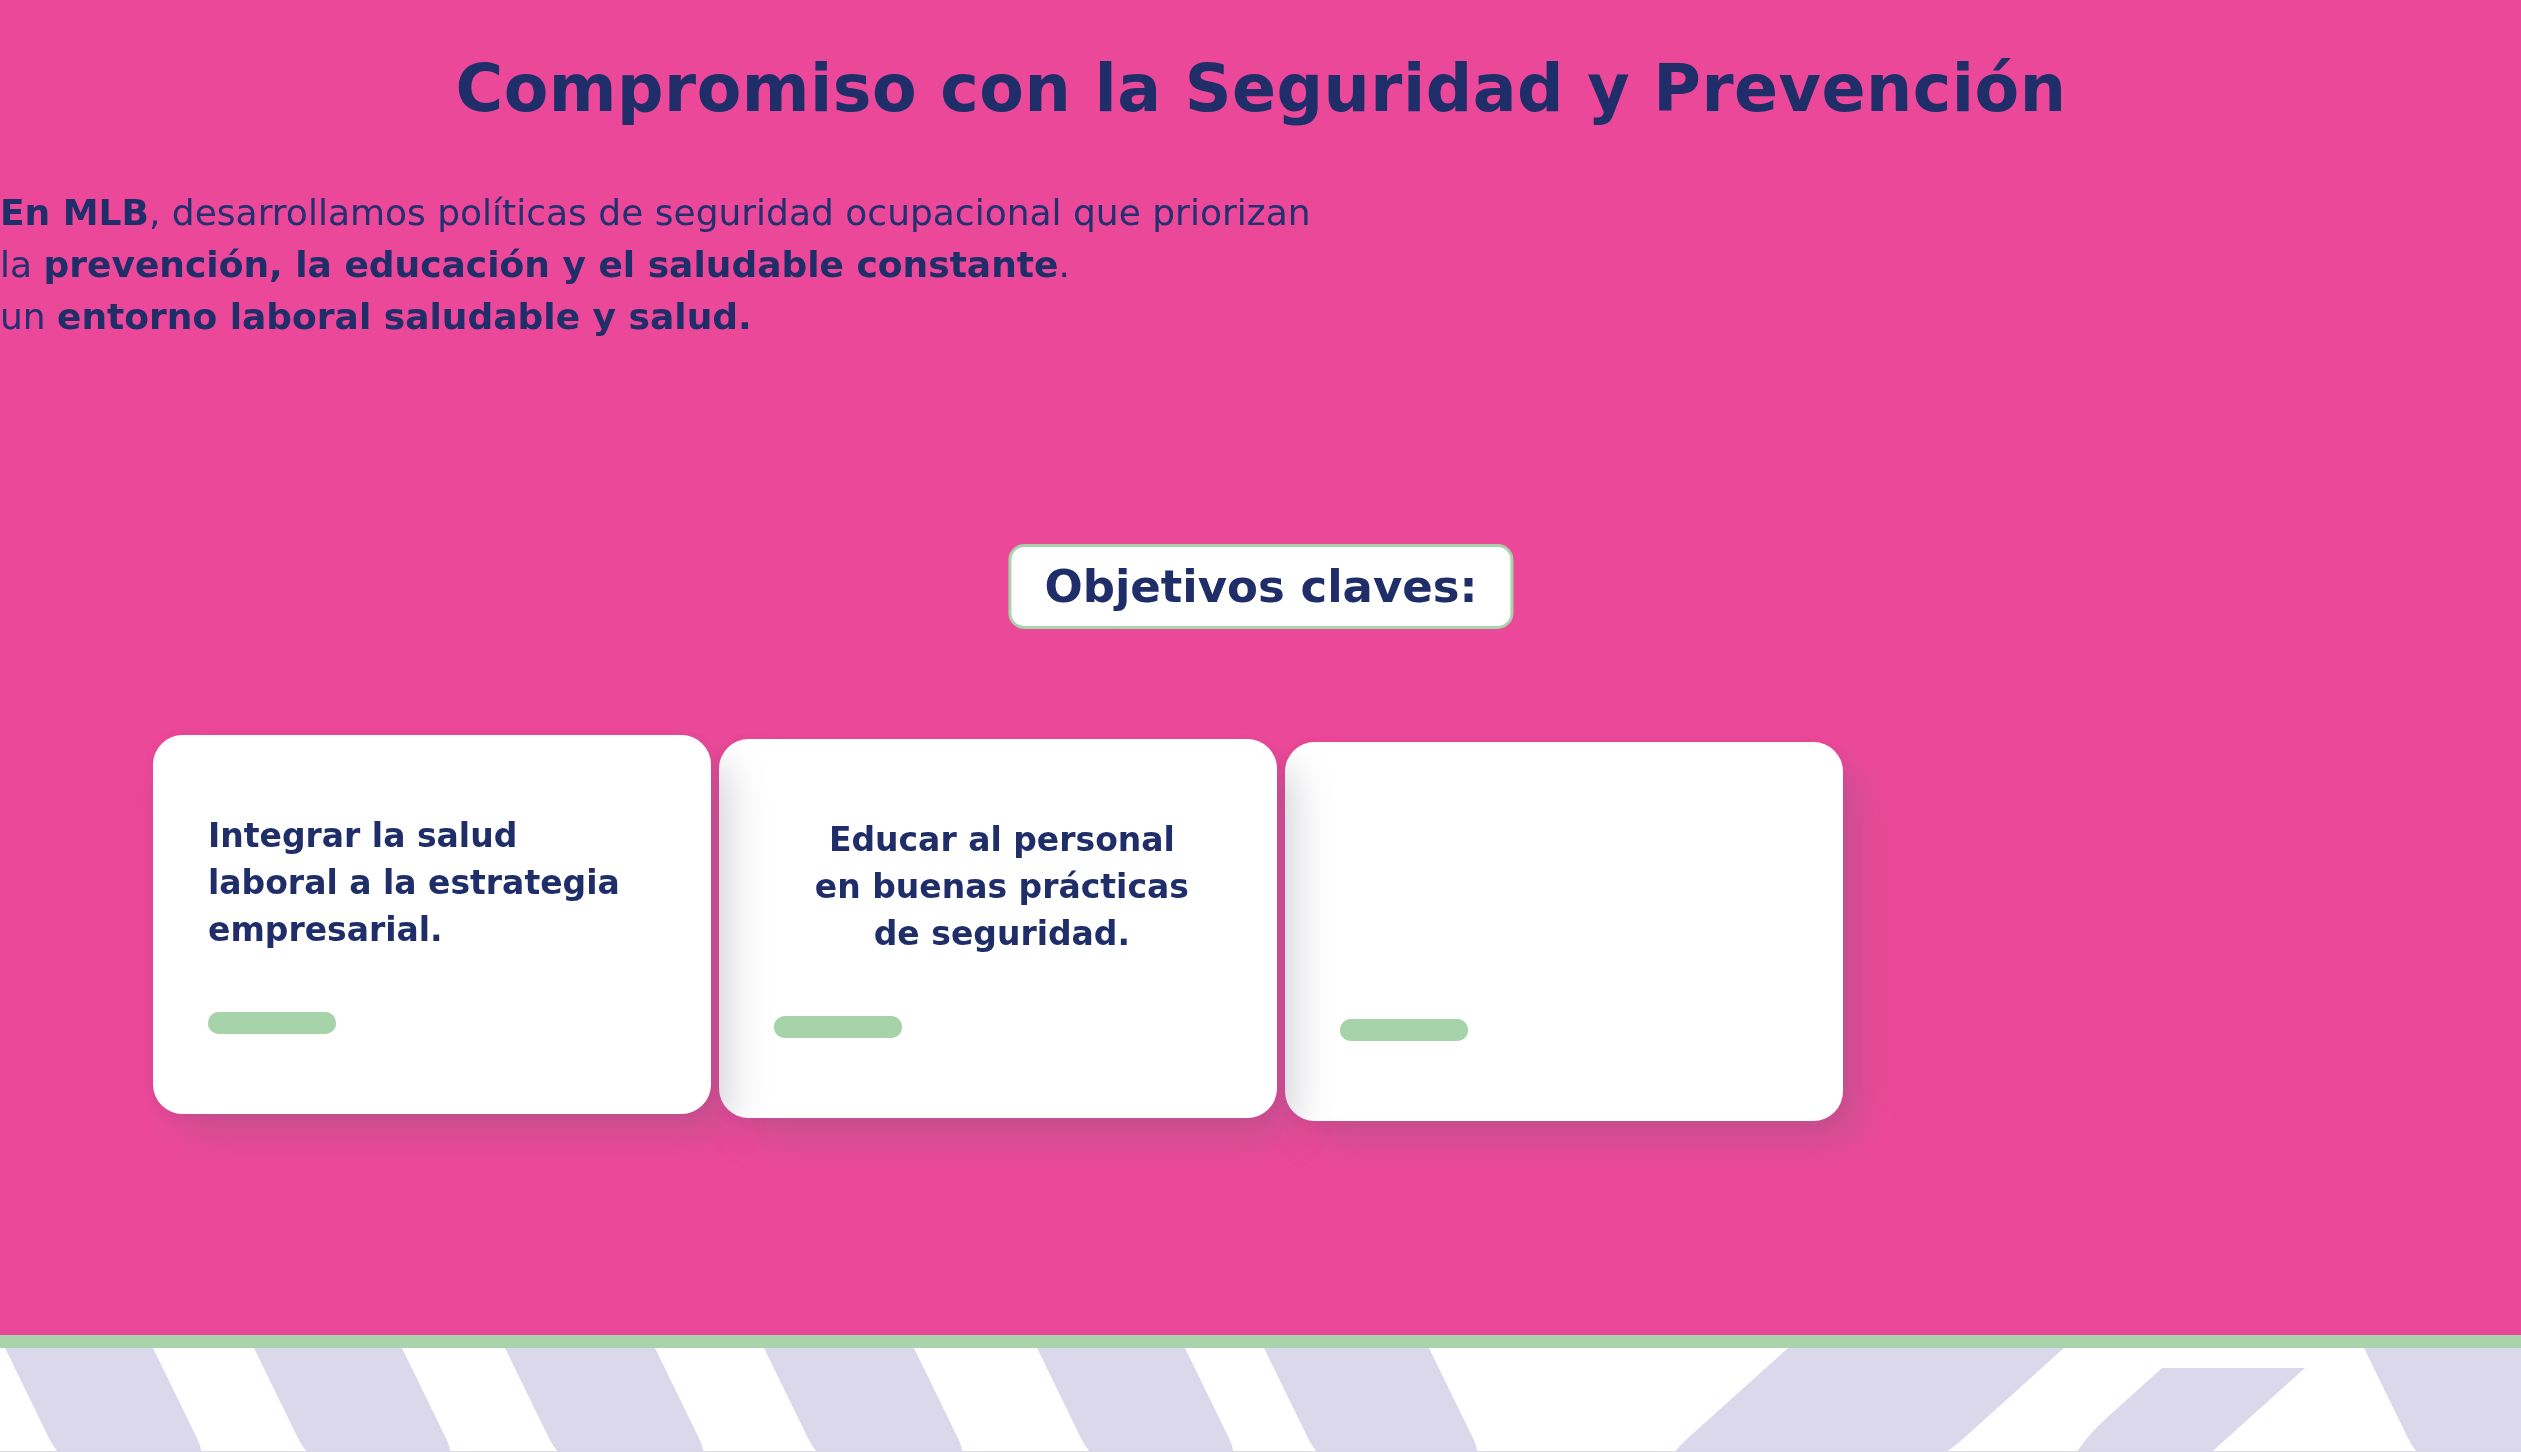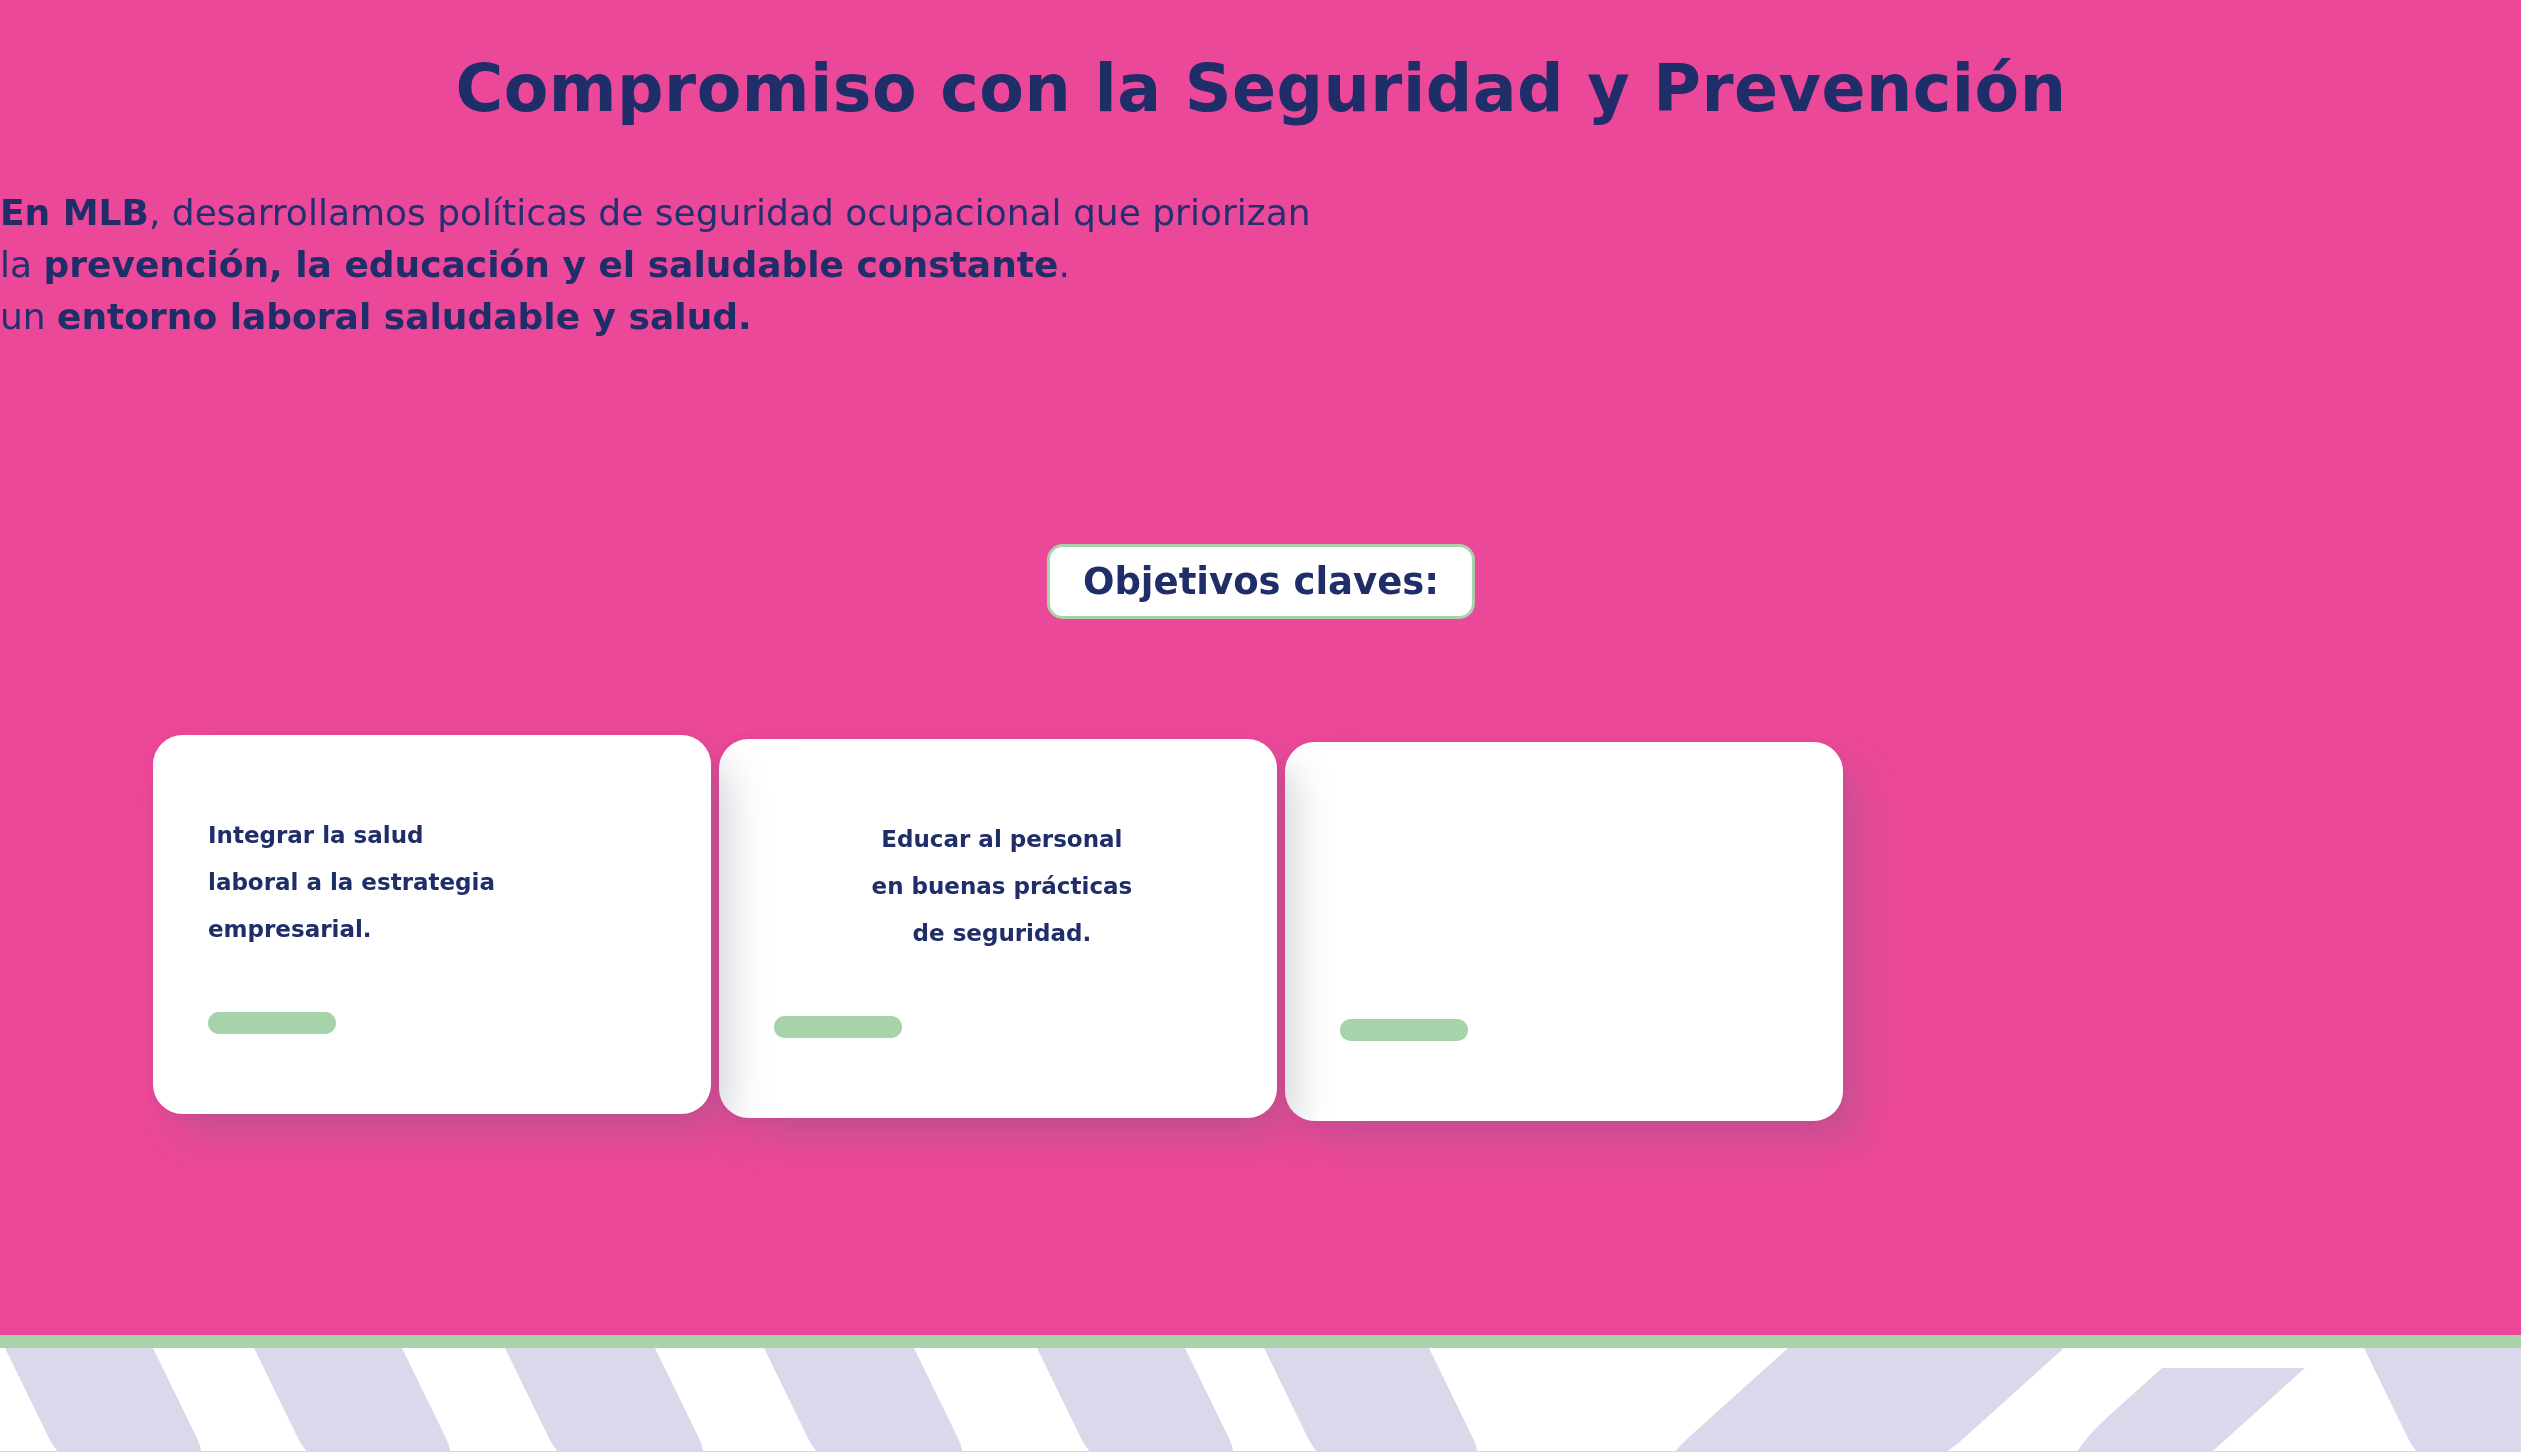--- a/index.html
+++ b/index.html
@@ -41,21 +41,21 @@
   
   .badge {
     position: absolute;
     top: 544px;
     left: 50%;
     transform: translateX(-50%);
     border: 3px solid #A6D3A9;
     border-radius: 15.8px;
     background: #ffffff;
     padding: 12.8px 33px;
-    font-size: 37px;
+    font-size: 45px;
     font-weight: bold;
     color: #1F2D69;
     white-space: nowrap;
   }
 
   
   .cards-row {
     position: absolute;
     top: 735px;
     left: 153px;
@@ -75,21 +75,21 @@
     box-sizing: border-box;
     padding: 77px 47px 0 55px;
     flex: 0 0 auto;
   }
   .card:nth-child(1) { z-index: 4; }
   .card:nth-child(2) { z-index: 3; margin-top: 3.9px; text-align: center; }
   .card:nth-child(3) { z-index: 2; margin-top: 6.9px; }
   .card:nth-child(4) { z-index: 1; margin-top: 10.8px; }
   .card-text {
     margin: 0;
-    font-size: 23px;
+    font-size: 33px;
     line-height: 47px;
     font-weight: bold;
     color: #1F2D69;
     white-space: pre;
   }
   .card-accent {
     position: absolute;
     left: 55px;
     top: 277px;
     width: 128px;

